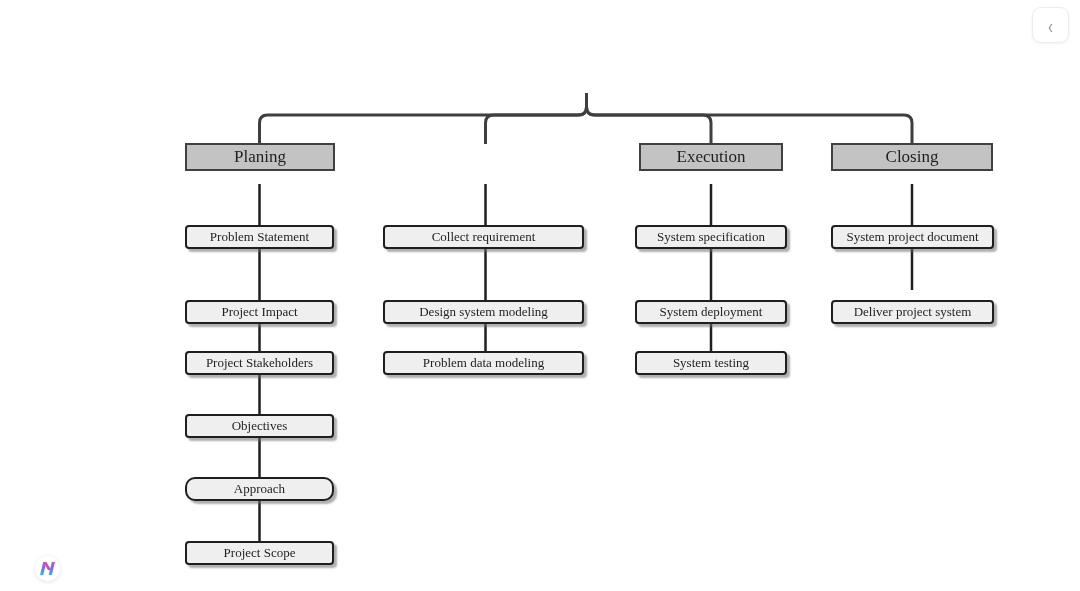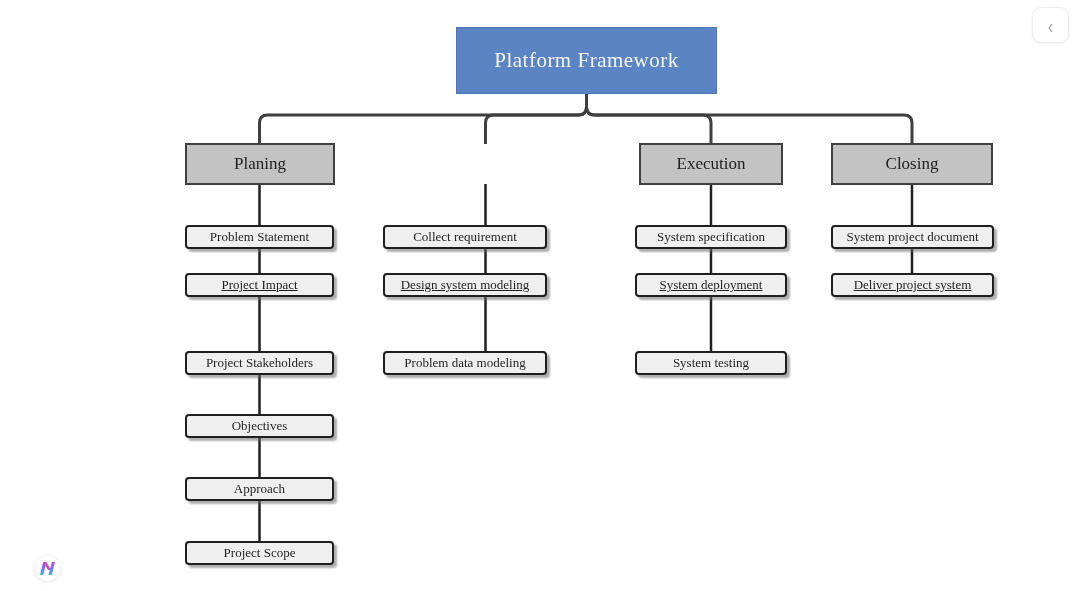--- a/index.html
+++ b/index.html
@@ -35,48 +35,48 @@
     width: 261px; height: 67px;
     background: #5b84c3;
     border: 1px solid #4e77b5;
     color: #f5f5f5;
     font-size: 21px;
     letter-spacing: 0.5px;
   }
 
   .branch-node {
     top: 143px;
-    height: 42px;
+    height: 28px;
     background: #c3c3c3;
     border: 2px solid #404040;
     font-size: 17px;
   }
   .branch-planing  { left: 185px; width: 150px; }
   .branch-analysis { left: 377px; width: 216px; }
   .branch-execution{ left: 639px; width: 144px; text-align: right; }
   .branch-closing  { left: 831px; width: 162px; }
 
   .child-node {
     height: 24px;
     background: #efefef;
     border: 2px solid #1f1f1f;
     border-radius: 4px;
     font-size: 13px;
     box-shadow: 3px 3px 2px rgba(110,110,110,0.55);
   }
   .col-planing  { left: 185px; width: 149px; }
-  .col-analysis { left: 383px; width: 164px; }
+  .col-analysis { left: 383px; width: 201px; }
   .col-execution{ left: 635px; width: 152px; align-items: center; }
   .col-closing  { left: 831px; width: 163px; }
 
   .row-1 { top: 225px; }
-  .row-2 { top: 273px; text-decoration: underline; }
+  .row-2 { top: 300px; }
   .row-3 { top: 351px; }
   .row-4 { top: 414px; }
-  .row-5 { top: 477px; }
+  .row-5 { top: 477px; border-radius: 10px; }
   .row-6 { top: 541px; }
 
   .collapse-btn {
     position: absolute;
     right: 11px; top: 7px;
     width: 37px; height: 36px;
     background: #ffffff;
     border: 1px solid #ededed;
     border-radius: 9px;
     box-shadow: 0 1px 3px rgba(0,0,0,0.06);
@@ -123,23 +123,20 @@
     </g>
     <g fill="none" stroke="#1f1f1f" stroke-width="2.5">
 
       <path d="M 259.5 184 V 543"></path>
       <path d="M 485.5 184 V 353"></path>
       <path d="M 711 184 V 353"></path>
       <path d="M 912 184 V 290"></path>
     </g>
   </svg>
 
-  <div class="node root-node">
-    <span>Platform Framework</span>
-  </div>
 
   <div class="node branch-node branch-planing">
     <span>Planing</span>
   </div>
   <div class="node branch-node branch-execution">
     <span>Execution</span>
   </div>
   <div class="node branch-node branch-closing">
     <span>Closing</span>
   </div>

